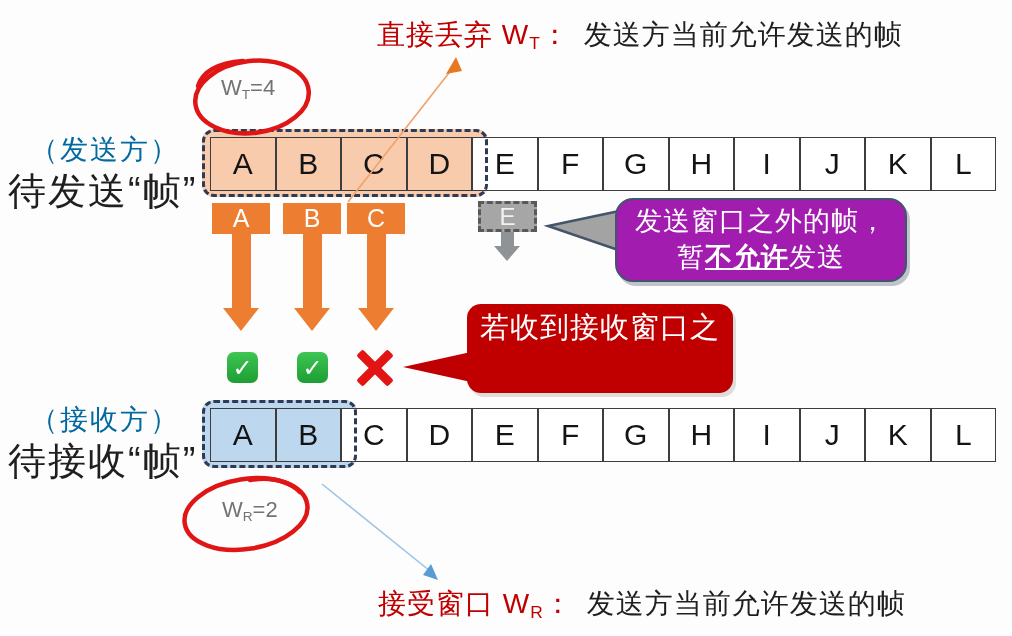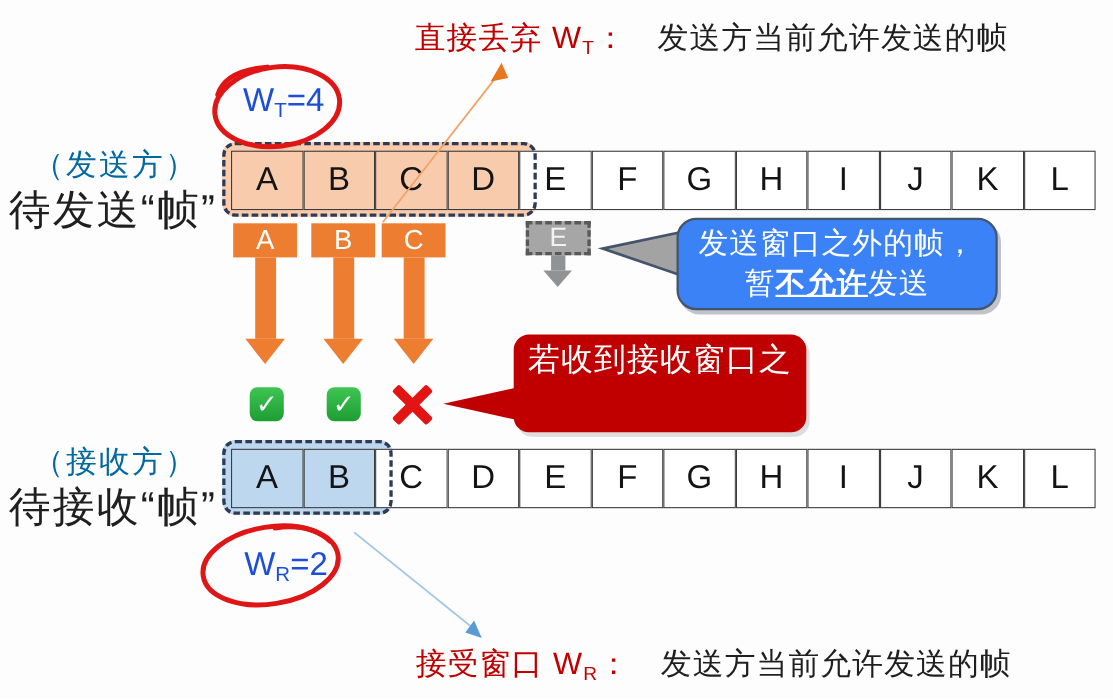--- a/index.html
+++ b/index.html
@@ -5,25 +5,25 @@
   html,body{margin:0;padding:0;background:#ffffff;}
   #stage{
     position:relative;width:1012px;height:636px;overflow:hidden;
     background:#fdfdfd;
     font-family:"Liberation Sans","DejaVu Sans",sans-serif;
     color:#1f1f1f;
   }
   .abs{position:absolute;}
   .caption{font-size:28px;letter-spacing:1px;white-space:nowrap;}
   .caption .red{color:#C00000;}
-  .caption .black{color:#1f1f1f;margin-left:28px;text-align:right;}
+  .caption .black{color:#1f1f1f;margin-left:14px;text-align:right;}
   .sub{font-size:0.62em;vertical-align:-0.28em;}
   .side-label-red{font-size:28px;color:#0369a1;letter-spacing:2px;white-space:nowrap;}
   .side-label-black{font-size:38px;color:#1f1f1f;letter-spacing:2px;white-space:nowrap;}
-  .win-label{font-size:30px;color:#1d4ed8;white-space:nowrap;}
+  .win-label{font-size:22px;color:#737373;white-space:nowrap;}
 
   
   .row{display:flex;}
   .cell{
     width:65.5px;height:54px;box-sizing:border-box;border:1px solid #3d3d3d;
     background:#ffffff;display:flex;align-items:center;justify-content:center;
     font-size:30px;color:#141414;
   }
   .fill-rect{border-radius:12px;}
   .dash-rect{
@@ -50,21 +50,21 @@
     background:#A6A6A6;border:3px dashed #595959;color:#f2f2f2;font-size:24px;
     display:flex;align-items:center;justify-content:center;z-index:2;
   }
   .e-stem{left:501px;top:232px;width:13px;height:14px;background:#8F9396;z-index:2;}
   .e-tri{left:494px;top:246px;width:0;height:0;border-left:13px solid transparent;
     border-right:13px solid transparent;border-top:15px solid #8F9396;z-index:2;}
 
   
   .bubble{box-sizing:border-box;text-align:center;z-index:4;}
   .bubble-gray{
-    left:615px;top:198px;width:292px;height:84px;background:#3b82f6;
+    left:615px;top:198px;width:292px;height:84px;background:#a21caf;
     border:2.5px solid #44546A;border-radius:18px;color:#ffffff;
     font-size:27px;line-height:36px;padding-top:3px;letter-spacing:1px;
     box-shadow:3px 4px 0 rgba(140,148,160,0.55);
   }
   .bubble-red{
     left:467px;top:304px;width:266px;height:89px;background:#C00000;
     border-radius:14px;color:#ffffff;font-size:29px;line-height:40px;padding-top:3px;
     letter-spacing:1px;box-shadow:3px 4px 0 rgba(160,160,160,0.35);
   }
 

